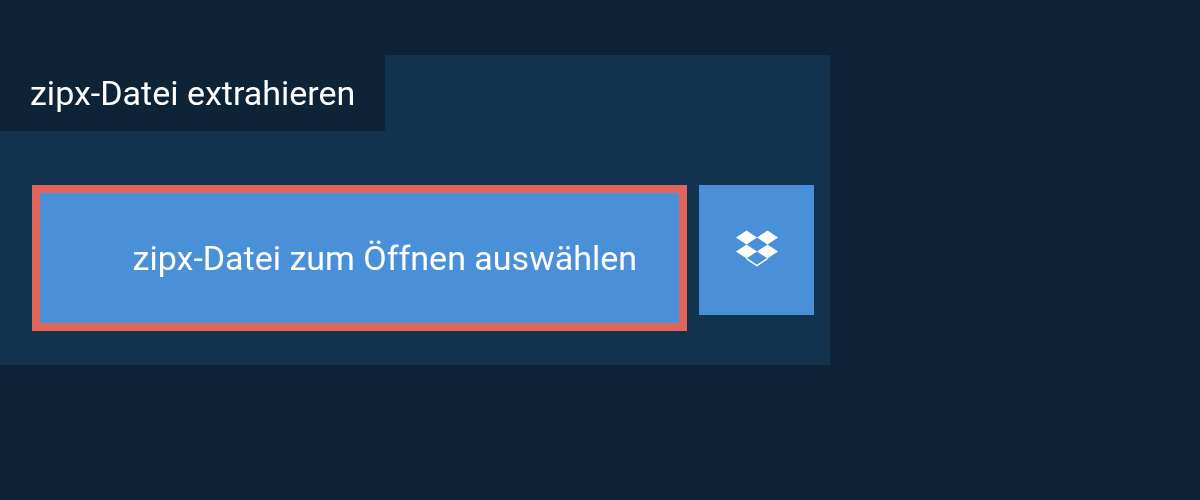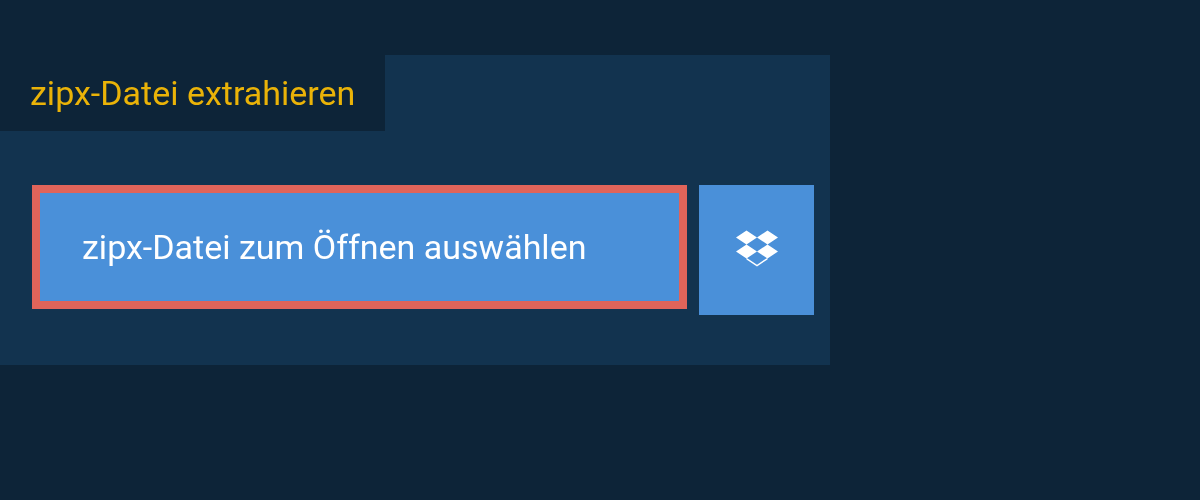--- a/index.html
+++ b/index.html
@@ -21,44 +21,44 @@
       margin-left: 0;
       margin-top: 55px;
       position: relative;
     }
     .tab {
       position: absolute;
       top: 0;
       left: 0;
       background: #0d2438;
       padding: 18px 30px 18px 30px;
-      color: #eab308;
+      color: #ffffff;
       font-size: 34px;
       font-weight: 400;
     }
     .button-row {
       position: absolute;
       top: 130px;
       left: 32px;
       display: flex;
       gap: 12px;
     }
     .select-button {
       background: #4a90d9;
       border: 8px solid #e0645a;
       color: #ffffff;
       font-size: 34px;
       font-weight: 400;
       padding: 28px 42px;
       cursor: pointer;
       display: flex;
       align-items: center;
-      justify-content: flex-start;
+      justify-content: flex-end;
       min-width: 655px;
-      height: 124px;
+      height: 146px;
     }
     .dropbox-button {
       background: #4a90d9;
       width: 115px;
       height: 130px;
       cursor: pointer;
       display: flex;
       align-items: center;
       justify-content: center;
     }

